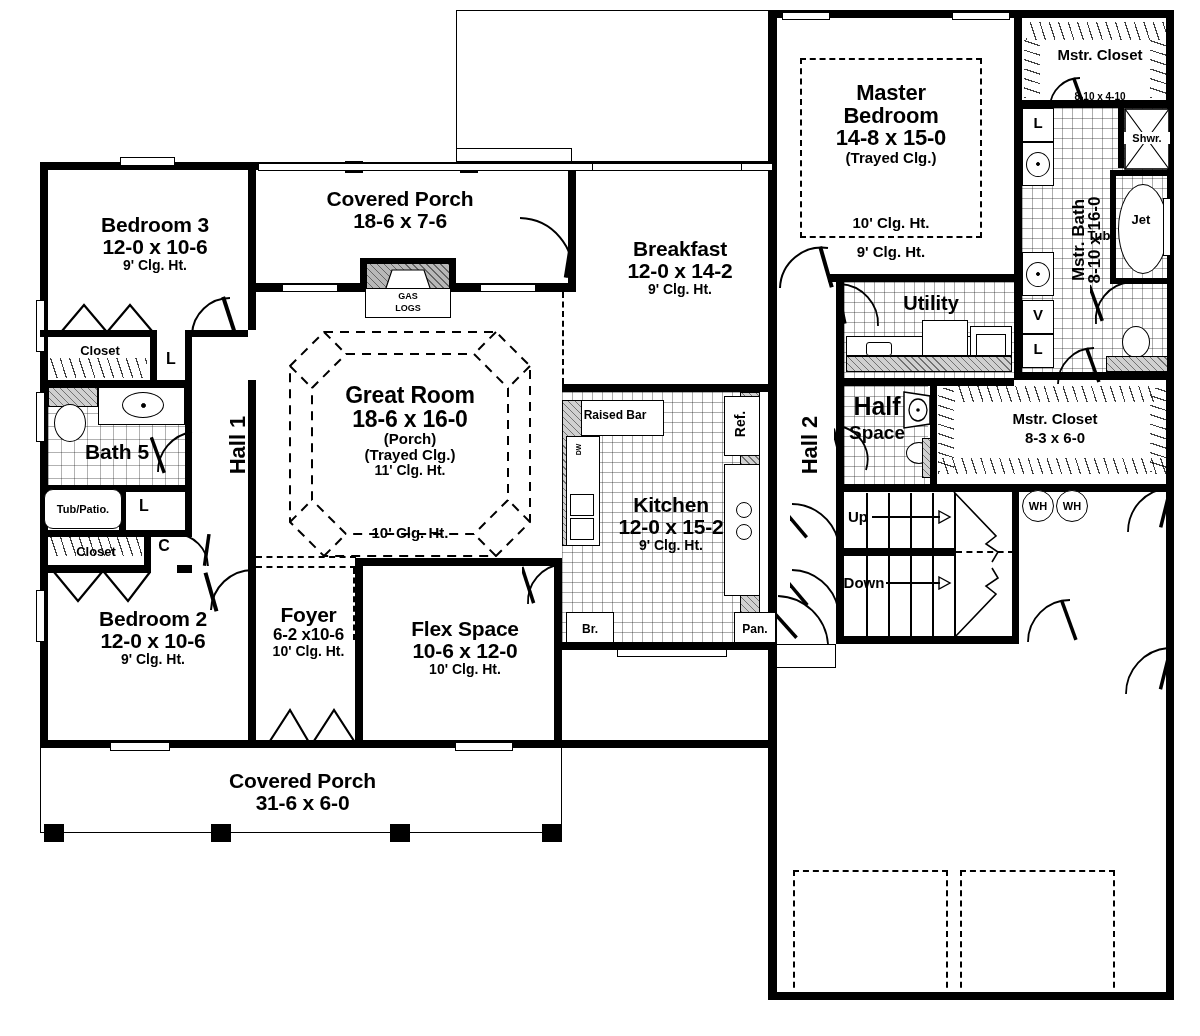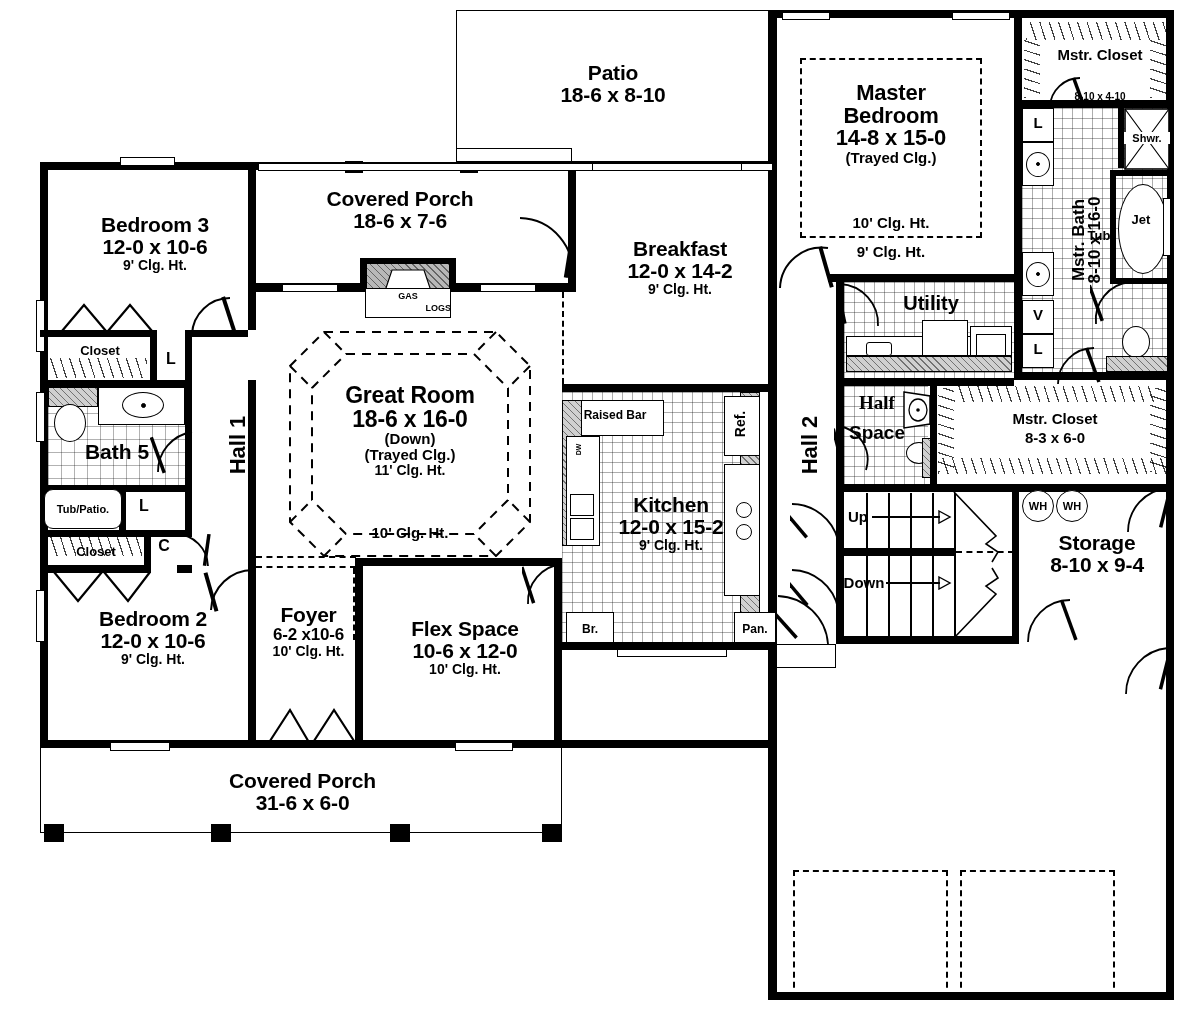--- a/index.html
+++ b/index.html
@@ -107,24 +107,20 @@
 
   .stairline { position:absolute; background:#000; }
   .arrow-line{ position:absolute; background:#000; height:1.5px; }
 </style>
 </head>
 <body>
 
 <div id="plan">
 
   <div class="outline" style="left:456px; top:10px; width:317px; height:152px;"></div>
-  <div class="lbl" style="left:513px; top:62px; width:200px;">
-     <span class="n">Patio</span>
-     <span class="d">18-6 x 8-10</span>
-  </div>
 
   <div class="wall" style="left:768px; top:10px; width:406px; height:8px;"></div>
 
   <div class="wall" style="left:1166px; top:10px; width:8px; height:990px;"></div>
 
   <div class="wall" style="left:40px; top:162px; width:8px; height:586px;"></div>
 
   <div class="wall" style="left:40px; top:162px; width:736px; height:8px;"></div>
 
   <div class="wall" style="left:40px; top:740px; width:736px; height:8px;"></div>
@@ -273,36 +269,36 @@
   <div class="win" style="left:282px; top:284px; width:56px; height:8px;"></div>
   <div class="win" style="left:480px; top:284px; width:56px; height:8px;"></div>
 
   <div class="wall" style="left:360px; top:258px; width:96px; height:34px;"></div>
   <div class="hatch" style="left:366px; top:263px; width:84px; height:28px; background-color:#b8b8b8;"></div>
   <svg style="position:absolute; left:372px; top:268px; width:72px; height:26px;" viewBox="0 0 72 26">
     <path d="M12,26 L20,2 L52,2 L60,26 Z" fill="#fff" stroke="#000" stroke-width="1.2"></path>
   </svg>
   <div class="rectthin" style="left:365px; top:288px; width:86px; height:30px;"></div>
   <div class="lbl-xs" style="left:365px; top:291px; width:86px;">GAS</div>
-  <div class="lbl-xs" style="left:365px; top:303px; width:86px;text-align:right;">LOGS</div>
+  <div class="lbl-xs" style="left:365px; top:303px; width:86px;">LOGS</div>
 
   <svg style="position:absolute; left:518px; top:216px; width:58px; height:68px;" viewBox="0 0 58 68">
     <path d="M2,2 A54,54 0 0 1 54,64" stroke="#000" stroke-width="2" fill="none"></path>
     <rect x="50" y="8" width="4" height="54" fill="#000" transform="rotate(9 52 35)"></rect>
   </svg>
 
   <svg style="position:absolute; left:288px; top:330px; width:244px; height:228px;" viewBox="0 0 244 228">
     <path d="M36,2 L208,2 L242,36 L242,192 L208,226 L36,226 L2,192 L2,36 Z" fill="none" stroke="#000" stroke-width="2" stroke-dasharray="9,7"></path>
     <path d="M58,24 L186,24 L220,58 L220,170 L186,204 L58,204 L24,170 L24,58 Z" fill="none" stroke="#000" stroke-width="2" stroke-dasharray="9,7"></path>
     <path d="M36,2 L58,24 M208,2 L186,24 M242,36 L220,58 M242,192 L220,170 M208,226 L186,204 M36,226 L58,204 M2,192 L24,170 M2,36 L24,58" fill="none" stroke="#000" stroke-width="2" stroke-dasharray="9,7"></path>
   </svg>
   <div class="lbl" style="left:310px; top:384px; width:200px;">
     <span class="n" style="font-size:23px;">Great Room</span>
     <span class="d" style="font-size:23px;">18-6 x 16-0</span>
-    <span class="sub">(Down)</span>
+    <span class="sub">(Porch)</span>
     <span class="sub">(Trayed Clg.)</span>
     <span class="c">11' Clg. Ht.</span>
   </div>
   <div class="lbl-sm" style="left:320px; top:524px; width:180px; font-size:15px;">10' Clg. Ht.</div>
 
   <div class="dashline-v" style="left:562px; top:292px; height:92px;"></div>
 
   <div class="wall" style="left:568px; top:170px; width:8px; height:122px;"></div>
   <div class="win" style="left:592px; top:163px; width:150px; height:8px;"></div>
   <div class="lbl" style="left:590px; top:238px; width:180px;">
@@ -436,21 +432,21 @@
   <div class="rectthin" style="left:976px; top:334px; width:30px; height:22px;"></div>
   <div class="hatch" style="left:846px; top:356px; width:166px; height:16px;"></div>
 
   <svg style="position:absolute; left:838px; top:282px; width:44px; height:50px;" viewBox="0 0 44 50">
     <path d="M2,2 A40,40 0 0 1 40,44" stroke="#000" stroke-width="1.8" fill="none"></path>
     <rect x="1" y="2" width="3.5" height="40" fill="#000" transform="rotate(-12 3 22)"></rect>
   </svg>
 
   <div class="wall" style="left:836px; top:378px; width:178px; height:8px;"></div>
   <div class="tile-sm" style="left:844px; top:386px; width:84px; height:98px;"></div>
-  <div class="lbl-md" style="left:846px; top:392px; width:62px; font-size:19px;font-family:Liberation Serif, serif;">Half</div>
+  <div class="lbl-md" style="left:846px; top:392px; width:62px; font-size:25px;">Half</div>
   <div class="lbl-md" style="left:846px; top:422px; width:62px; font-size:19px;">Space</div>
   <svg style="position:absolute; left:900px; top:390px; width:34px; height:40px;" viewBox="0 0 34 40">
     <path d="M4,2 L30,6 L30,34 L4,38 Z" fill="#fff" stroke="#000" stroke-width="1.5"></path>
     <ellipse cx="18" cy="20" rx="9" ry="11" fill="#fff" stroke="#000" stroke-width="1.3"></ellipse>
     <circle cx="18" cy="20" r="1.8" fill="#000"></circle>
   </svg>
   <div class="oval" style="left:906px; top:442px; width:26px; height:22px;"></div>
   <div class="hatch" style="left:922px; top:438px; width:14px; height:40px;"></div>
   <div class="wall" style="left:930px; top:378px; width:7px; height:106px;"></div>
   <svg style="position:absolute; left:834px; top:424px; width:36px; height:52px;" viewBox="0 0 36 52">
@@ -510,24 +506,20 @@
   <svg style="position:absolute; left:776px; top:590px; width:58px; height:58px;" viewBox="0 0 58 58">
     <path d="M2,6 A52,52 0 0 1 52,54" stroke="#000" stroke-width="1.8" fill="none"></path>
     <rect x="2" y="4" width="3.5" height="50" fill="#000" transform="rotate(-42 4 29)"></rect>
   </svg>
   <div class="rectthin" style="left:776px; top:644px; width:60px; height:24px;"></div>
 
   <div class="circ" style="left:1022px; top:490px; width:32px; height:32px;"></div>
   <div class="lbl-xs" style="left:1022px; top:500px; width:32px; font-size:11px;">WH</div>
   <div class="circ" style="left:1056px; top:490px; width:32px; height:32px;"></div>
   <div class="lbl-xs" style="left:1056px; top:500px; width:32px; font-size:11px;">WH</div>
-  <div class="lbl" style="left:1020px; top:532px; width:154px;">
-    <span class="n">Storage</span>
-    <span class="d">8-10 x 9-4</span>
-  </div>
   <svg style="position:absolute; left:1026px; top:598px; width:56px; height:48px;" viewBox="0 0 56 48">
     <path d="M2,44 A42,42 0 0 1 44,2" stroke="#000" stroke-width="1.8" fill="none"></path>
     <rect x="41" y="1" width="3.5" height="42" fill="#000" transform="rotate(-20 43 22)"></rect>
   </svg>
   <svg style="position:absolute; left:1122px; top:484px; width:48px; height:56px;" viewBox="0 0 48 56">
     <path d="M46,4 A44,44 0 0 0 6,48" stroke="#000" stroke-width="1.8" fill="none"></path>
     <rect x="42" y="2" width="3.5" height="42" fill="#000" transform="rotate(14 44 23)"></rect>
   </svg>
 
   <div class="dashbox" style="left:793px; top:870px; width:155px; height:128px;"></div>

